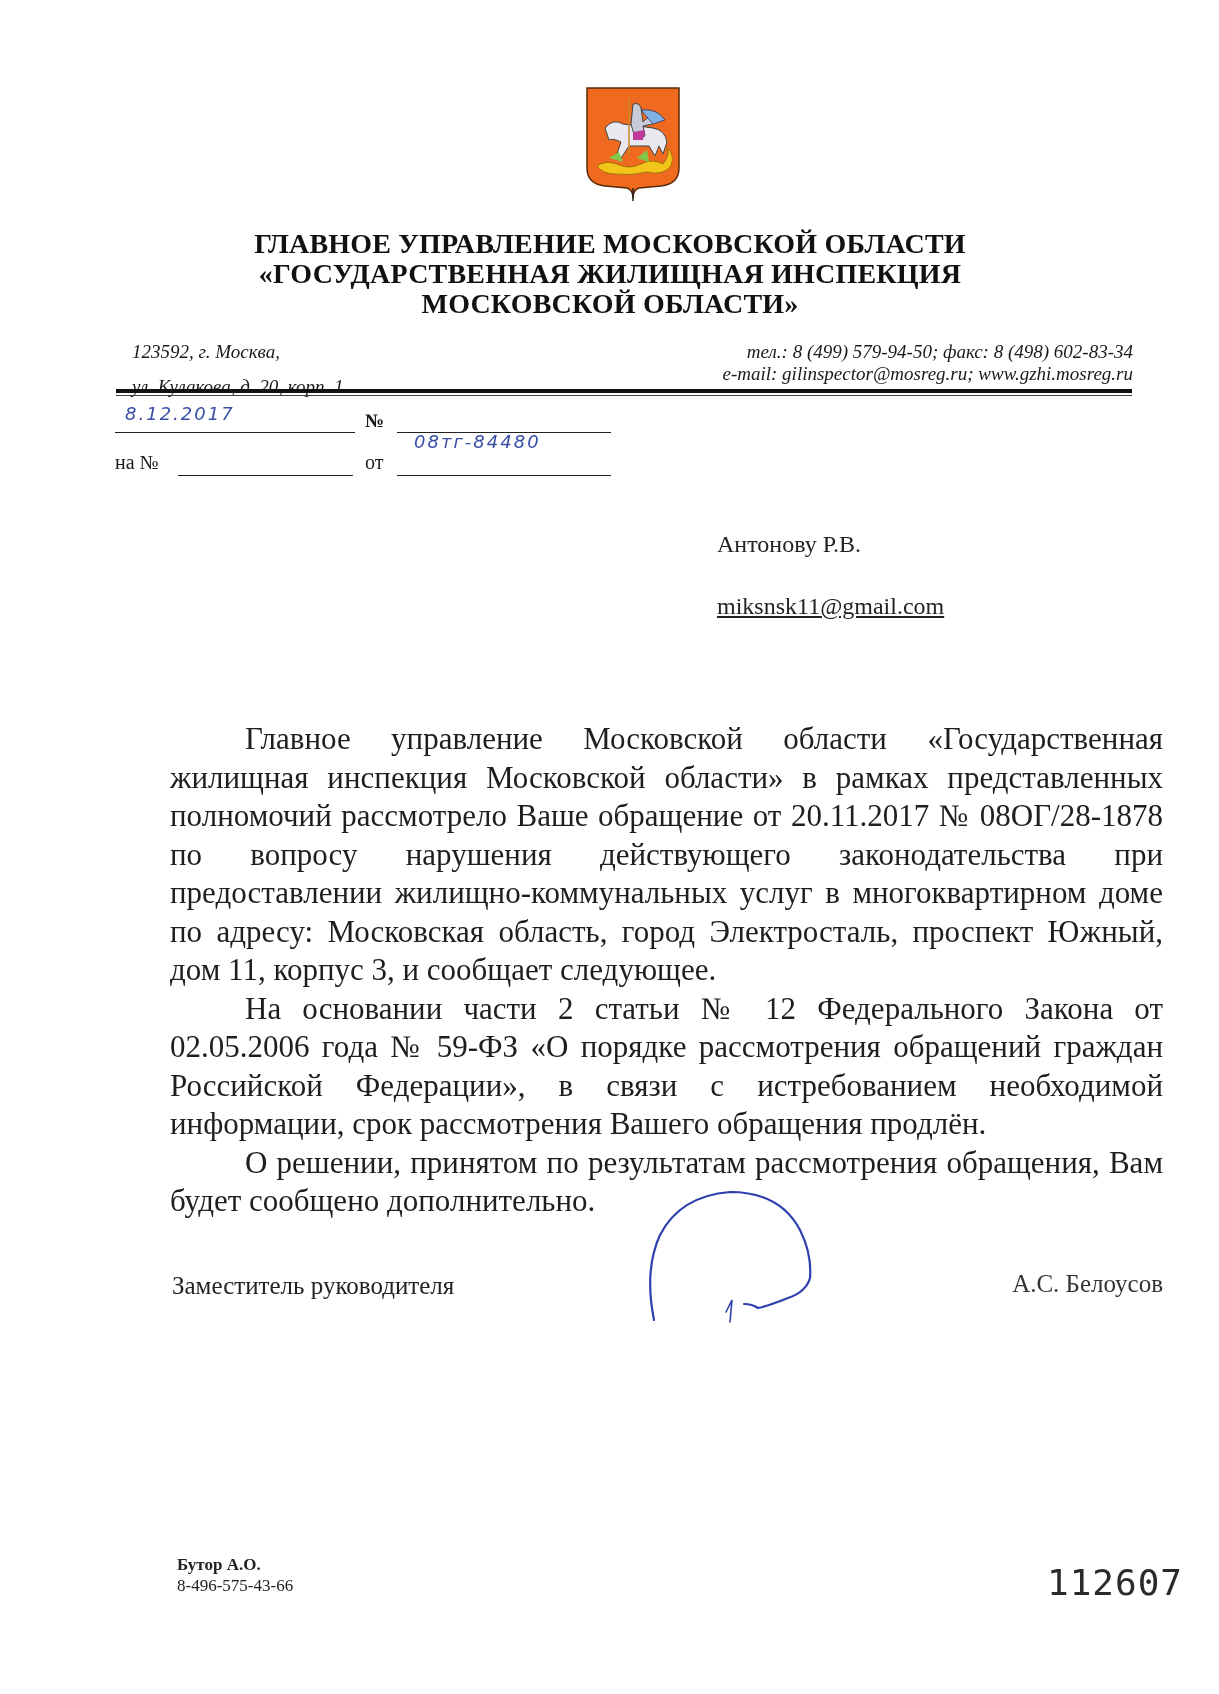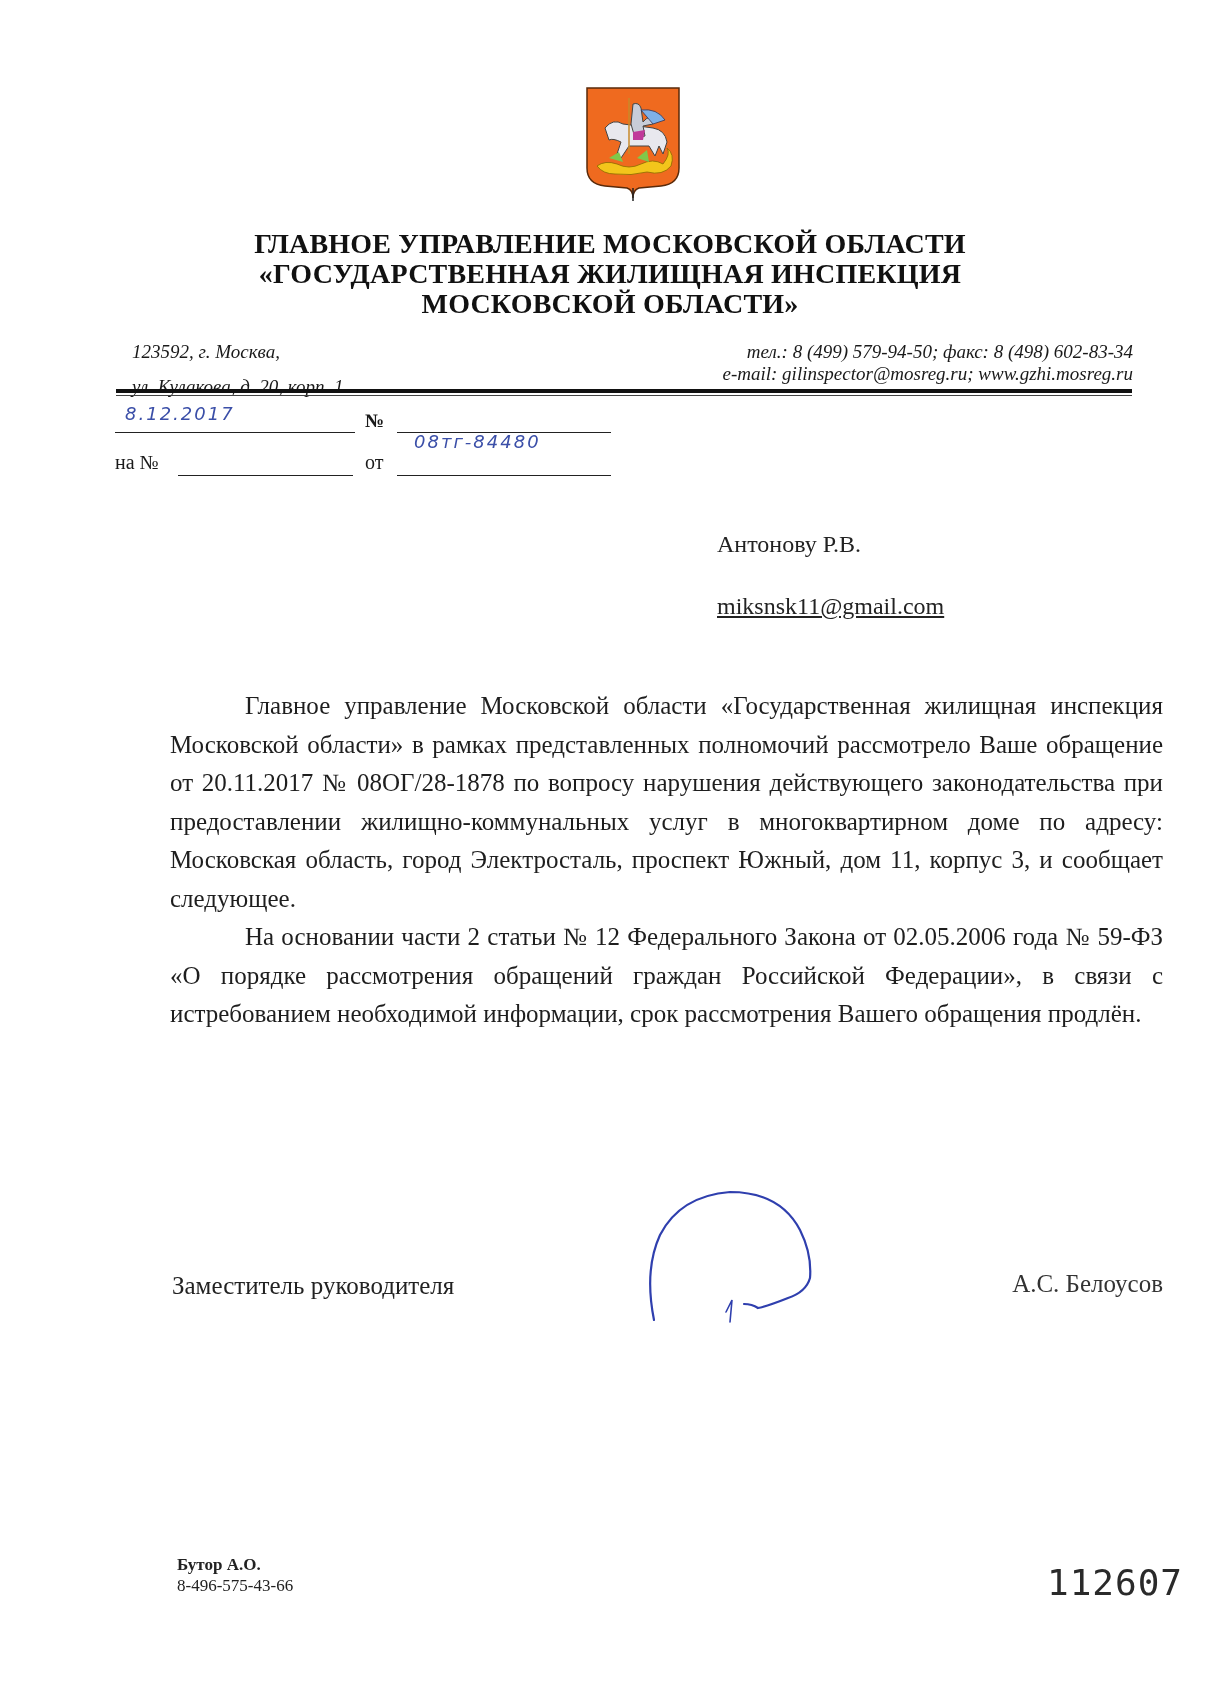--- a/index.html
+++ b/index.html
@@ -42,21 +42,21 @@
   #na-line { left:178px; top:475px; width:175px; }
   #ot-label { left:365px; top:451px; font-size:20px; }
   #ot-line { left:397px; top:475px; width:214px; }
 
   
   .recip { font-size:24px; line-height:28px; color:#222; white-space:nowrap; }
   #recip-name { left:717px; top:530px; }
   #recip-email { left:717px; top:592px;text-decoration:underline; }
 
   
-  #body { left:170px; top:687px; width:993px; font-size:25px; line-height:38.5px;
+  #body { left:170px; top:720px; width:993px; font-size:31px; line-height:38.5px;
           text-align:justify; color:#1e1e1e; }
   #body p { margin:0; text-indent:75px; }
 
   
   #sig-title { left:172px; top:1272px; font-size:25px; color:#222; white-space:nowrap; }
   #sig-name { right:56px; top:1270px; font-size:25px; color:#333; white-space:nowrap; }
   #signature { left:640px; top:1180px; width:200px; height:150px; }
 
   
   .foot { font-size:17px; line-height:21px; color:#222; white-space:nowrap; }
@@ -108,20 +108,21 @@
 <div id="na-line" class="abs uline"></div>
 <div id="ot-label" class="abs">от</div>
 <div id="ot-line" class="abs uline"></div>
 
 <div id="recip-name" class="abs recip">Антонову Р.В.</div>
 <div id="recip-email" class="abs recip">miksnsk11@gmail.com</div>
 
 <div id="body" class="abs">
   <p>Главное управление Московской области «Государственная жилищная инспекция Московской области» в рамках представленных полномочий рассмотрело Ваше обращение от 20.11.2017 № 08ОГ/28-1878 по вопросу нарушения действующего законодательства при предоставлении жилищно-коммунальных услуг в многоквартирном доме по адресу: Московская область, город Электросталь, проспект Южный, дом 11, корпус 3, и сообщает следующее.</p>
   <p>На основании части 2 статьи № 12 Федерального Закона от 02.05.2006 года № 59-ФЗ «О порядке рассмотрения обращений граждан Российской Федерации», в связи с истребованием необходимой информации, срок рассмотрения Вашего обращения продлён.</p>
+  <p>О решении, принятом по результатам рассмотрения обращения, Вам будет сообщено дополнительно.</p>
 </div>
 
 <div id="sig-title" class="abs">Заместитель руководителя</div>
 <div id="signature" class="abs">
   <svg width="200" height="150" viewBox="0 0 200 150">
     <path d="M14 140 Q4 90 20 55 Q40 16 90 12 Q140 12 160 50 Q172 74 170 98 Q166 112 148 118 Q128 126 118 128 Q112 124 104 124" fill="none" stroke="#2f3fae" stroke-width="2.2" stroke-linecap="round"></path>
     <path d="M86 132 L92 120 L90 142" fill="none" stroke="#2f3fae" stroke-width="1.6" stroke-linecap="round"></path>
   </svg>
 </div>
 <div id="sig-name" class="abs">А.С. Белоусов</div>

